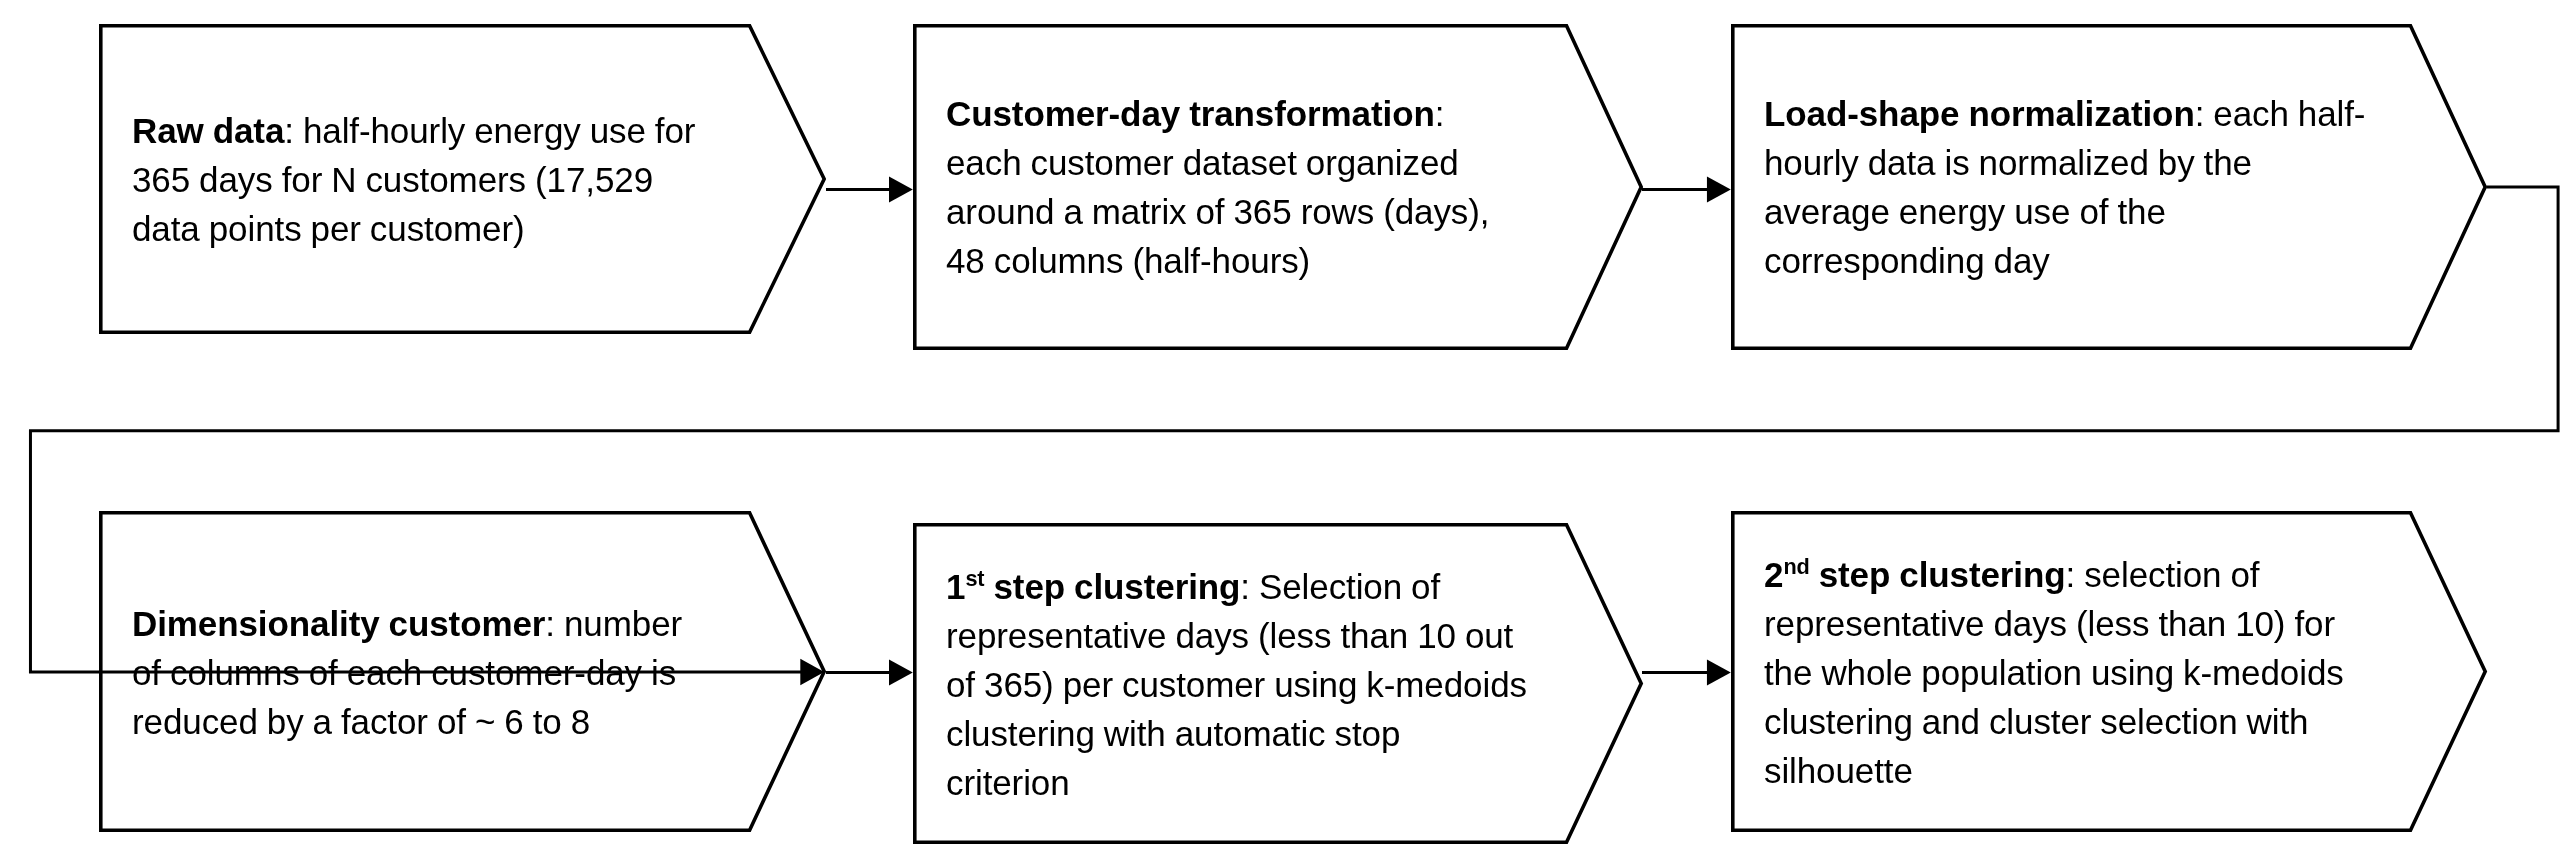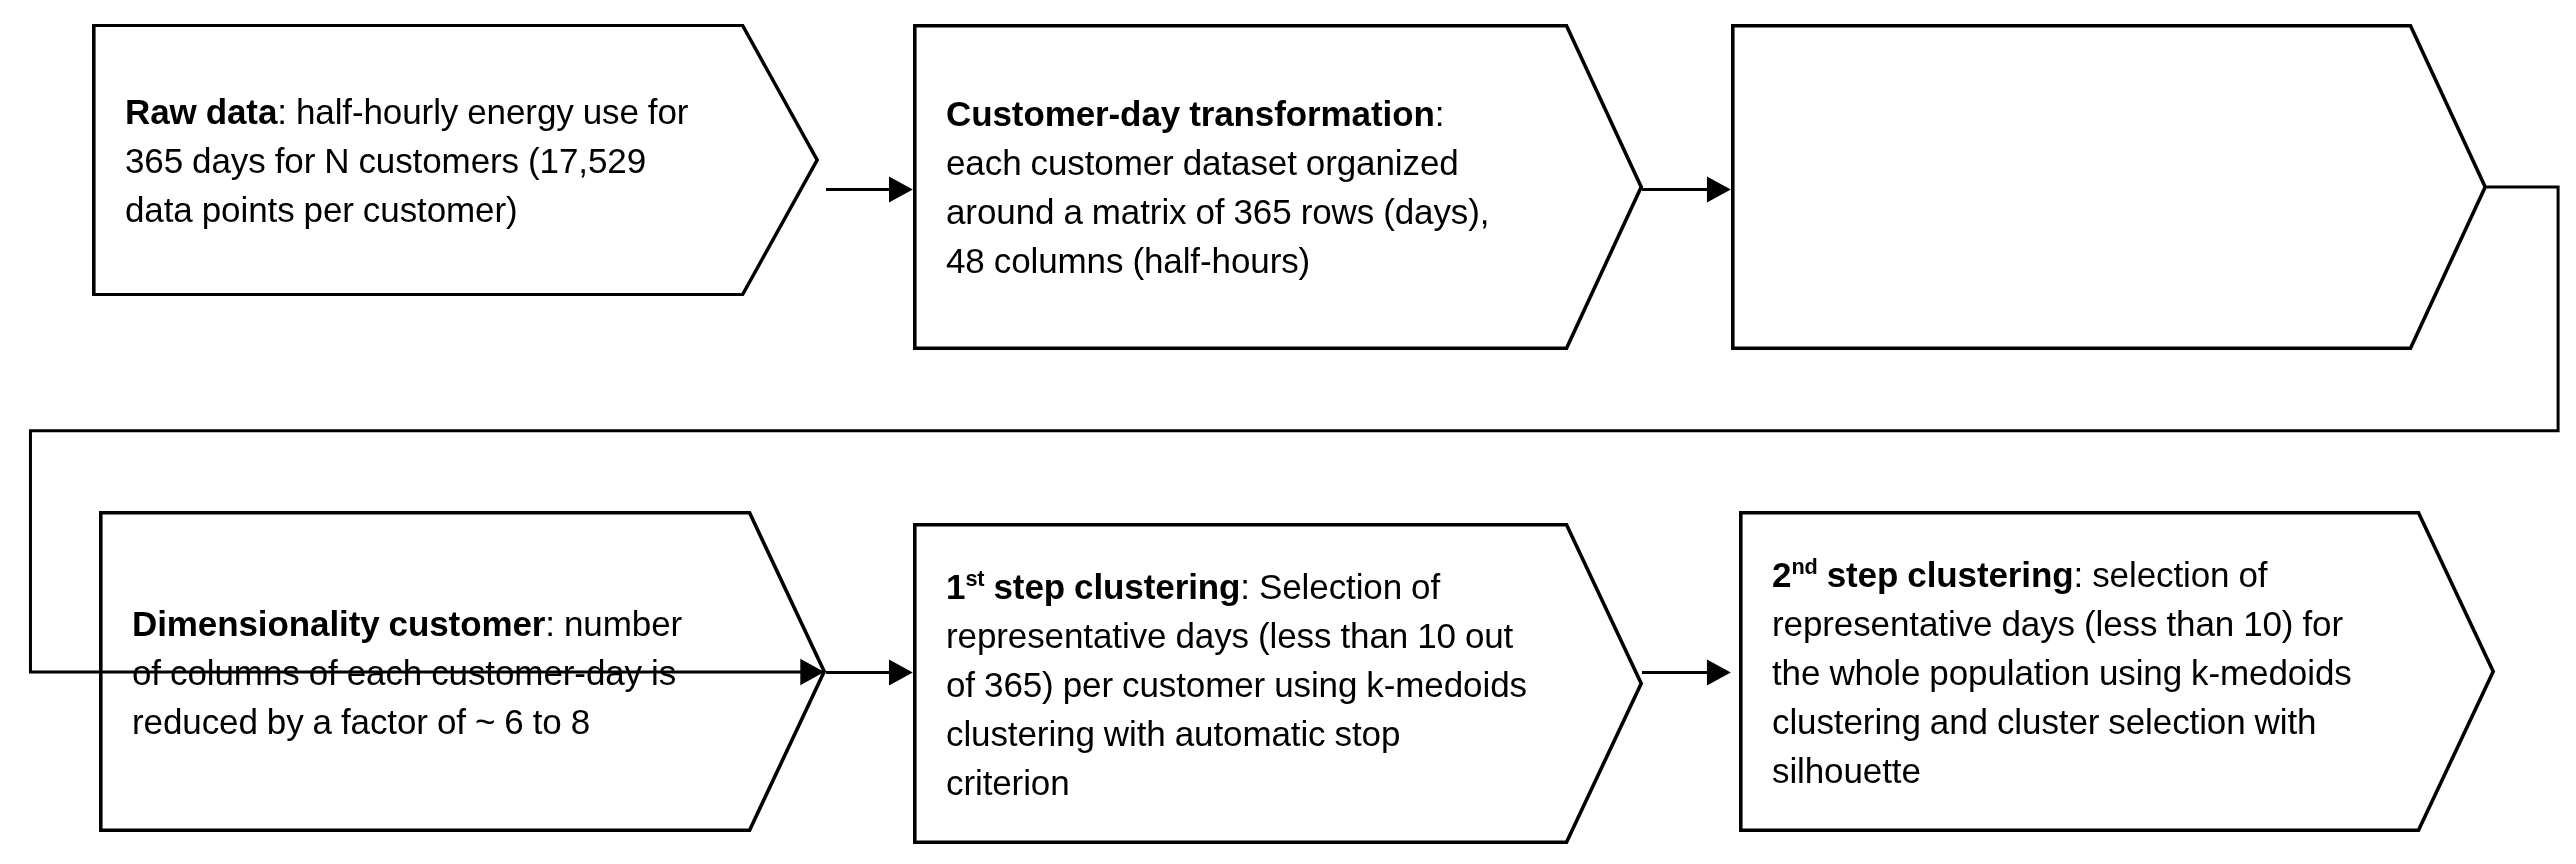--- a/index.html
+++ b/index.html
@@ -55,21 +55,21 @@
     position: absolute;
     overflow: visible;
   }
   .connector svg { overflow: visible; display:block; }
 </style>
 </head>
 <body>
 
 <div id="canvas">
 
-  <div class="flow-box" style="left:92px; top:24px; width:727px; height:272px;">
+  <div class="flow-box" style="left:99px; top:24px; width:727px; height:310px;">
     <svg viewBox="0 0 1218 546" preserveAspectRatio="none">
       <polygon points="3,3 1090,3 1215,273 1090,543 3,543" fill="#ffffff" stroke="#000000" stroke-width="6" stroke-linejoin="miter"></polygon>
     </svg>
     <div class="box-text">
       <b>Raw data</b><span>: </span><span>half-hourly energy use for 365 days for N customers (17,529 data points per customer)</span>
     </div>
   </div>
 
   <div class="flow-box" style="left:913px; top:24px; width:730px; height:326px;">
     <svg viewBox="0 0 1222 546" preserveAspectRatio="none">
@@ -77,41 +77,44 @@
     </svg>
     <div class="box-text">
       <b>Customer-day transformation</b><span>: </span><span>each customer dataset organized around a matrix of 365 rows (days), 48 columns (half-hours)</span>
     </div>
   </div>
 
   <div class="flow-box" style="left:1731px; top:24px; width:756px; height:326px;">
     <svg viewBox="0 0 1265 546" preserveAspectRatio="none">
       <polygon points="3,3 1137,3 1262,273 1137,543 3,543" fill="#ffffff" stroke="#000000" stroke-width="6" stroke-linejoin="miter"></polygon>
     </svg>
+    <div class="box-text">
+      <b>Load-shape normalization</b><span>:  </span><span>each half-hourly data is normalized by the average energy use of the corresponding day</span>
+    </div>
   </div>
 
   <div class="flow-box" style="left:99px; top:511px; width:727px; height:321px;">
     <svg viewBox="0 0 1218 538" preserveAspectRatio="none">
       <polygon points="3,3 1090,3 1215,269 1090,535 3,535" fill="#ffffff" stroke="#000000" stroke-width="6" stroke-linejoin="miter"></polygon>
     </svg>
     <div class="box-text">
       <b>Dimensionality customer</b><span>: </span><span>number of columns of each customer-day is reduced by a factor of ~ 6 to 8</span>
     </div>
   </div>
 
   <div class="flow-box" style="left:913px; top:511px; width:730px; height:321px;margin-top:12px;">
     <svg viewBox="0 0 1222 538" preserveAspectRatio="none">
       <polygon points="3,3 1094,3 1219,269 1094,535 3,535" fill="#ffffff" stroke="#000000" stroke-width="6" stroke-linejoin="miter"></polygon>
     </svg>
     <div class="box-text">
       <b>1</b><b><sup>st</sup></b><b> step clustering</b><span>: </span><span>Selection of representative days (less than 10 out of 365) per customer using k-medoids clustering with automatic stop criterion</span>
     </div>
   </div>
 
-  <div class="flow-box" style="left:1731px; top:511px; width:756px; height:321px;margin-left:8px;">
+  <div class="flow-box" style="left:1731px; top:511px; width:756px; height:321px;">
     <svg viewBox="0 0 1265 538" preserveAspectRatio="none">
       <polygon points="3,3 1137,3 1262,269 1137,535 3,535" fill="#ffffff" stroke="#000000" stroke-width="6" stroke-linejoin="miter"></polygon>
     </svg>
     <div class="box-text">
       <b>2</b><b><sup>nd</sup></b><b> step clustering</b><span>: </span><span>selection of representative days (less than 10) for the whole population using k-medoids clustering and cluster selection with silhouette</span>
     </div>
   </div>
 
   <div class="connector" style="left:826px; top:171px; width:88px; height:37px;">
     <svg width="88" height="37" viewBox="0 0 148 62">

